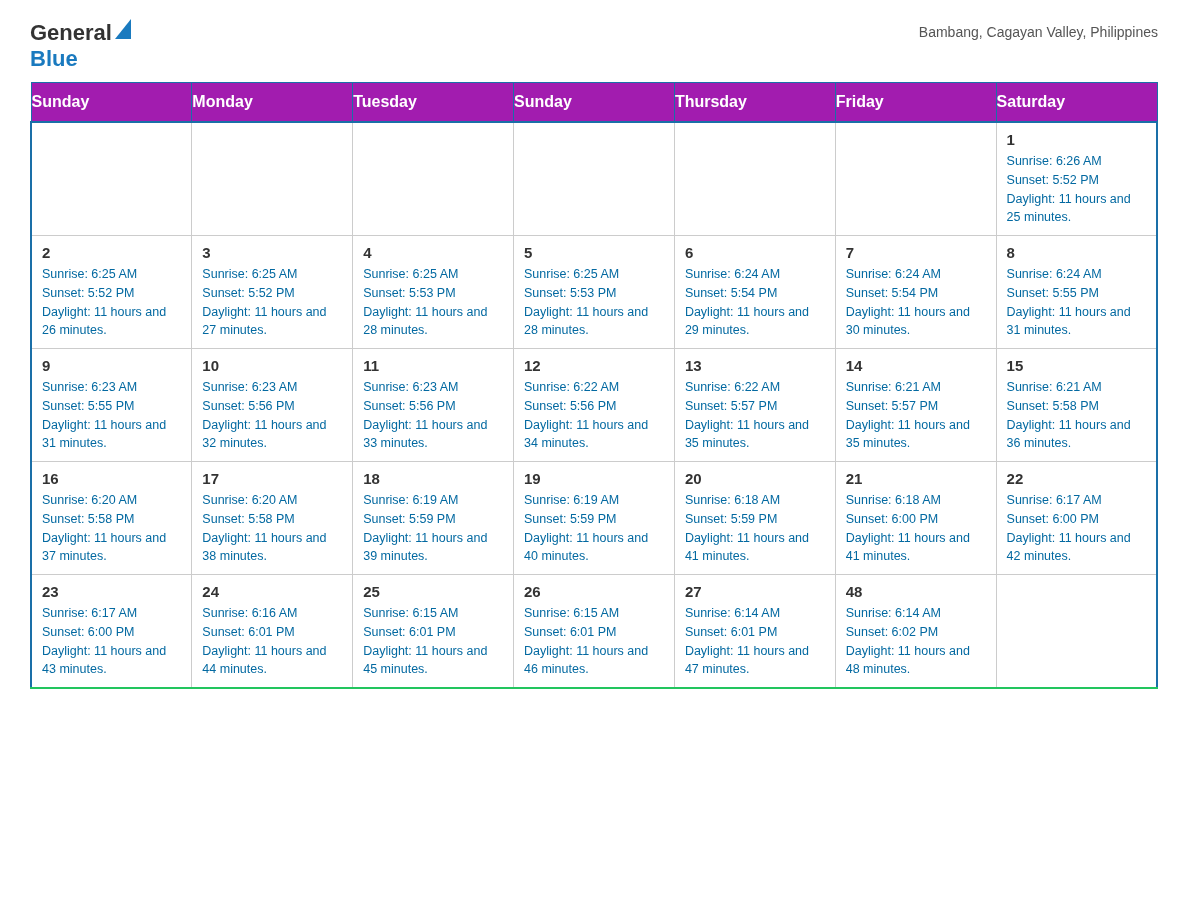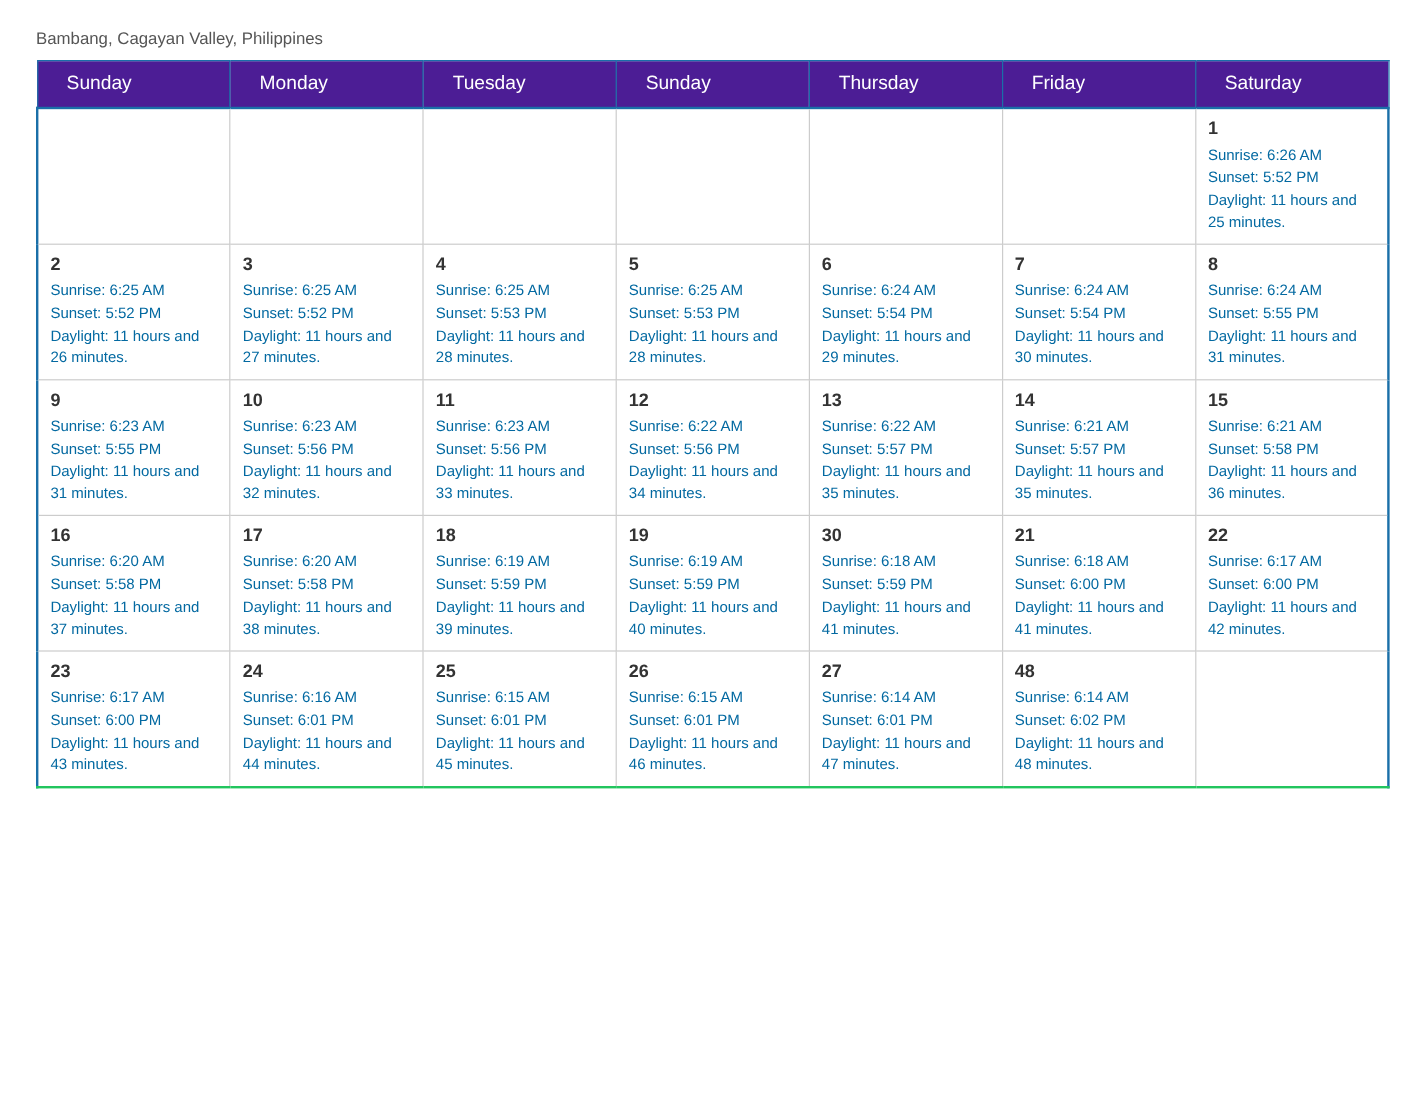--- a/index.html
+++ b/index.html
@@ -46,25 +46,25 @@
       font-size: 14px;
       color: #555;
       margin-top: 4px;
     }
     .calendar {
       width: 100%;
       border-collapse: collapse;
       margin-top: 10px;
     }
     .calendar thead tr th {
-      background-color: #4c1d95;
+      background-color: #a21caf;
       color: #fff;
       font-size: 16px;
-      font-weight: normal;
-      padding: 10px 24px;
+      font-weight: bold;
+      padding: 10px 0;
       text-align: left;
       border: 1px solid #1a6fa8;
     }
     .calendar tbody tr td {
       border: 1px solid #ccc;
       vertical-align: top;
       padding: 8px 10px;
       width: 14.28%;
       min-height: 100px;
       font-size: 13px;
@@ -106,20 +106,29 @@
       border-color: transparent transparent #1a7abf transparent;
       margin-left: 3px;
       vertical-align: middle;
       margin-top: -8px;
     }
   </style>
 </head>
 <body>
 
 <div class="header">
+  <div class="logo-wrapper">
+    <div class="logo-line1">
+      <span class="logo-text-general">General</span>
+      <span class="logo-triangle"></span>
+    </div>
+    <div>
+      <span class="logo-text-blue">Blue</span>
+    </div>
+  </div>
   <div class="title-block">
     <div class="subtitle">Bambang, Cagayan Valley, Philippines</div>
   </div>
 </div>
 
 <table class="calendar">
   <thead>
     <tr>
     <th>Sunday</th>
         <th>Monday</th>
@@ -252,21 +261,21 @@
 Sunset: 5:59 PM
 Daylight: 11 hours and 39 minutes.</div>
         </td>
         <td>
           <span class="day-number">19</span>
           <div class="day-info" style="white-space: pre-line;">Sunrise: 6:19 AM
 Sunset: 5:59 PM
 Daylight: 11 hours and 40 minutes.</div>
         </td>
         <td>
-          <span class="day-number">30</span>
+          <span class="day-number">20</span>
           <div class="day-info" style="white-space: pre-line;">Sunrise: 6:18 AM
 Sunset: 5:59 PM
 Daylight: 11 hours and 41 minutes.</div>
         </td>
         <td>
           <span class="day-number">21</span>
           <div class="day-info" style="white-space: pre-line;">Sunrise: 6:18 AM
 Sunset: 6:00 PM
 Daylight: 11 hours and 41 minutes.</div>
         </td>

